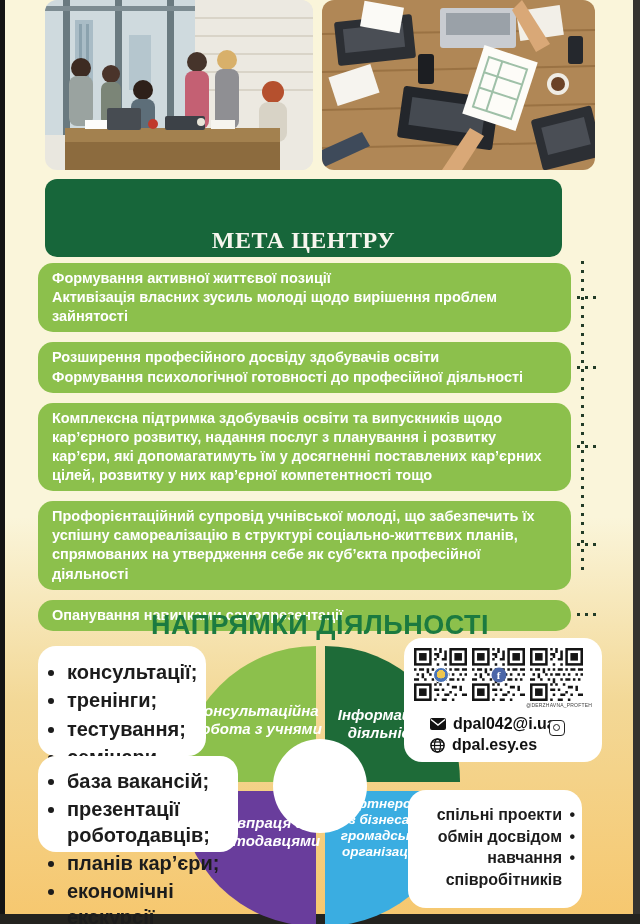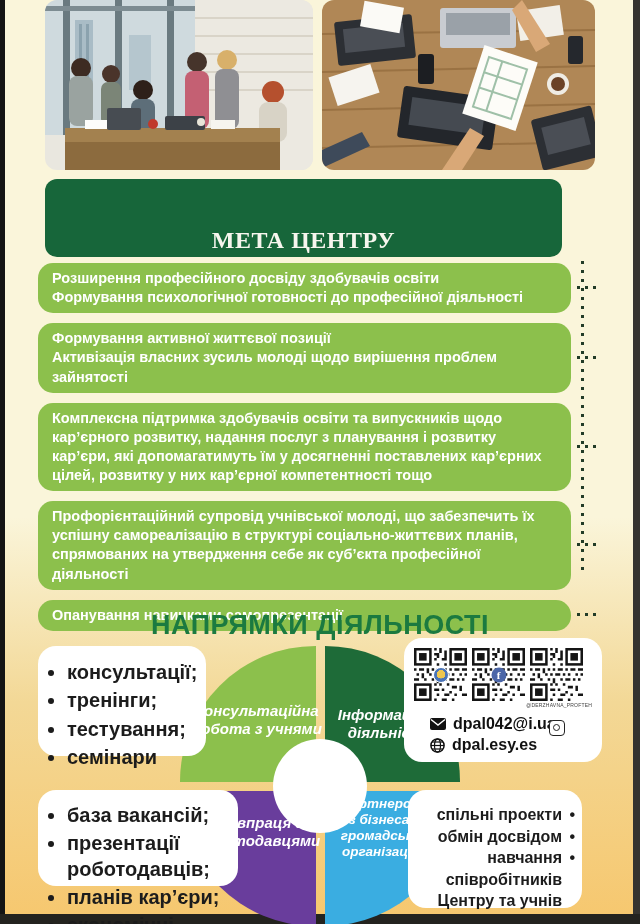--- a/index.html
+++ b/index.html
@@ -41,21 +41,21 @@
   .pie-center{position:absolute;left:93px;top:93px;width:94px;height:94px;border-radius:50%;background:#fff;}
   .q-label{position:absolute;color:#fff;font-weight:bold;font-style:italic;text-align:center;
     font-size:15px;line-height:1.2;white-space:pre-line;}
   .q-label.tl{left:12px;top:56px;width:130px;}
   .q-label.tr{left:150px;top:60px;width:120px;}
   .q-label.bl{left:14px;top:168px;width:128px;}
   .q-label.br{left:148px;top:150px;width:124px;font-size:13.5px;line-height:1.18;}
 
   .card{position:absolute;background:#fff;border-radius:18px;color:#1c1c1c;}
   .card-consult{left:38px;top:646px;width:168px;height:110px;padding:12px 8px 8px 12px;box-sizing:border-box;}
-  .card-employers{left:38px;top:790px;width:200px;height:96px;padding:12px 8px 8px 12px;box-sizing:border-box;}
+  .card-employers{left:38px;top:756px;width:200px;height:96px;padding:12px 8px 8px 12px;box-sizing:border-box;}
   .card ul{margin:0;padding:0 0 0 17px;list-style:disc;}
   .card li{font-size:20px;font-weight:bold;line-height:1.42;}
   .card-employers li{line-height:1.3;margin-bottom:2px;}
 
   .card-info{left:404px;top:638px;width:198px;height:124px;padding:10px 10px 8px;box-sizing:border-box;}
   .qr-row{display:flex;gap:5px;align-items:flex-start;}
   .qr-wrap{position:relative;width:53px;height:53px;}
   .qr-wrap svg{width:53px;height:53px;display:block;}
   .qr-badge{position:absolute;left:50%;top:50%;transform:translate(-50%,-50%);}
   .badge-emblem{width:14px;height:14px;border-radius:50%;
@@ -180,24 +180,24 @@
       <path d="M120 170 L148 128 L162 136 L140 170 Z" fill="#d9a877"></path>
       <path d="M0 150 L40 132 L48 146 L0 168 Z" fill="#3e4a5a"></path>
     </svg>
   </div>
 
   <div class="banner">
     <div>МЕТА ЦЕНТРУ</div>
   </div>
 
   <div class="goals">
+    <div class="goal">Формування активної життєвої позиції
+Активізація власних зусиль молоді щодо вирішення проблем зайнятості<div class="connector"></div></div>
     <div class="goal">Розширення професійного досвіду здобувачів освіти
 Формування психологічної готовності до професійної діяльності<div class="connector"></div></div>
-    <div class="goal">Формування активної життєвої позиції
-Активізація власних зусиль молоді щодо вирішення проблем зайнятості<div class="connector"></div></div>
     <div class="goal">Комплексна підтримка здобувачів освіти та випускників щодо кар’єрного розвитку, надання послуг з планування і розвитку кар’єри, які допомагатимуть їм у досягненні поставлених кар’єрних цілей, розвитку у них кар’єрної компетентності тощо<div class="connector"></div></div>
     <div class="goal">Профорієнтаційний супровід учнівської молоді, що забезпечить їх успішну самореалізацію в структурі соціально-життєвих планів, спрямованих на утвердження себе як суб’єкта професійної діяльності<div class="connector"></div></div>
     <div class="goal">Опанування навичками самопрезентації<div class="connector"></div></div>
   </div>
   <div class="v-dots"></div>
 
   <div class="section-heading">НАПРЯМКИ ДІЯЛЬНОСТІ</div>
 
   <div class="pie">
     <div class="quad q-tl"></div>
@@ -276,16 +276,15 @@
       <li>планів кар’єри;</li>
       <li>економічні екскурсії</li>
     </ul>
   </div>
 
   <div class="card card-partner">
     <div class="p-line bulleted">спільні проекти</div>
     <div class="p-line bulleted">обмін досвідом</div>
     <div class="p-line bulleted">навчання</div>
     <div class="p-line">співробітників</div>
-    <div class="p-line">Центру та учнів</div>
   </div>
 
 </div>
 
 </body></html>

